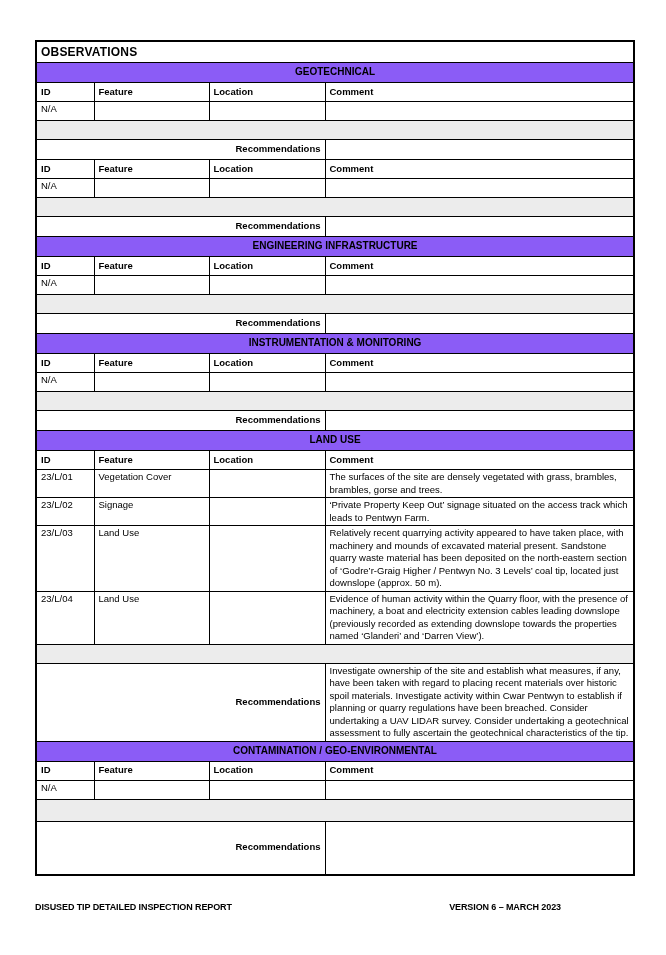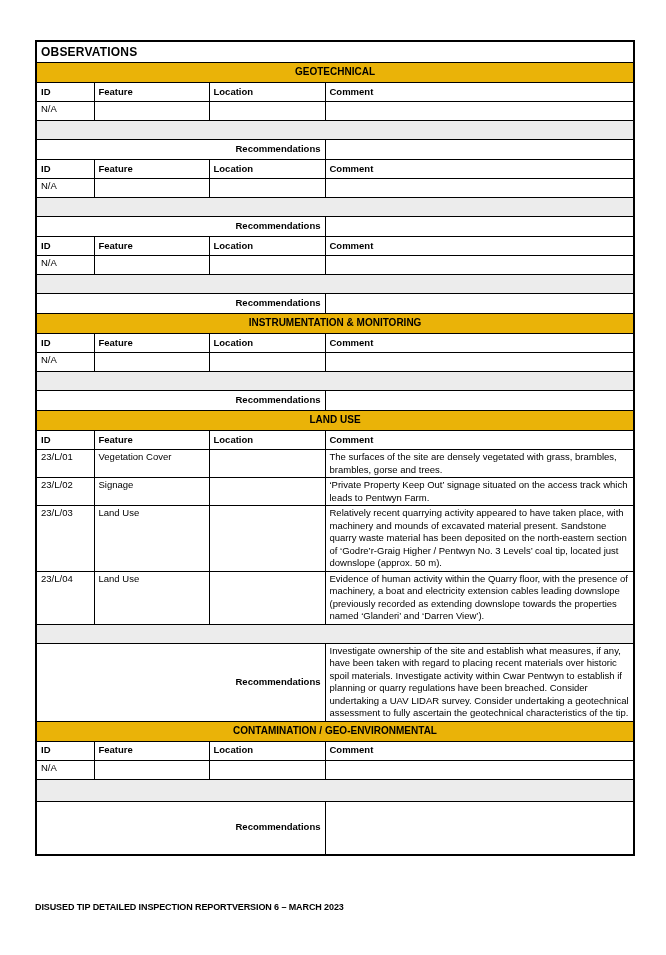--- a/index.html
+++ b/index.html
@@ -32,21 +32,21 @@
   }
   tr.r-title td {
     height: 18px;
     font-size: 12px;
     font-weight: bold;
     vertical-align: middle;
     letter-spacing: 0.2px;
   }
   tr.r-band td {
     height: 17px;
-    background: #eab308;
+    background: #8b5cf6;
     font-size: 10px;
     font-weight: bold;
     text-align: center;
     vertical-align: middle;
   }
   tr.r-colhead td {
     height: 16px;
     font-weight: bold;
     vertical-align: middle;
   }
@@ -60,21 +60,21 @@
     font-weight: bold;
     text-align: right;
     vertical-align: middle !important;
   }
   .footer {
     position: absolute;
     left: 35px;
     top: 902px;
     width: 598px;
     display: flex;
-    justify-content: flex-start;
+    justify-content: space-between;
     font-size: 9px;
     font-weight: 600;
     letter-spacing: -0.1px;
   }
   .footer .right { padding-right: 72px; }
 </style>
 </head>
 <body>
 
 <div class="page">
@@ -128,20 +128,23 @@
       <td></td>
     </tr>
     <tr class="r-spacer">
       <td colspan="4"></td>
     </tr>
     <tr class="r-rec">
       <td colspan="3" class="rec-label">Recommendations</td>
       <td></td>
     </tr>
 
+    <tr class="r-band">
+      <td colspan="4">ENGINEERING INFRASTRUCTURE</td>
+    </tr>
     <tr class="r-colhead">
       <td>ID</td>
       <td>Feature</td>
       <td>Location</td>
       <td>Comment</td>
     </tr>
     <tr class="r-data">
       <td>N/A</td>
       <td></td>
       <td></td>

